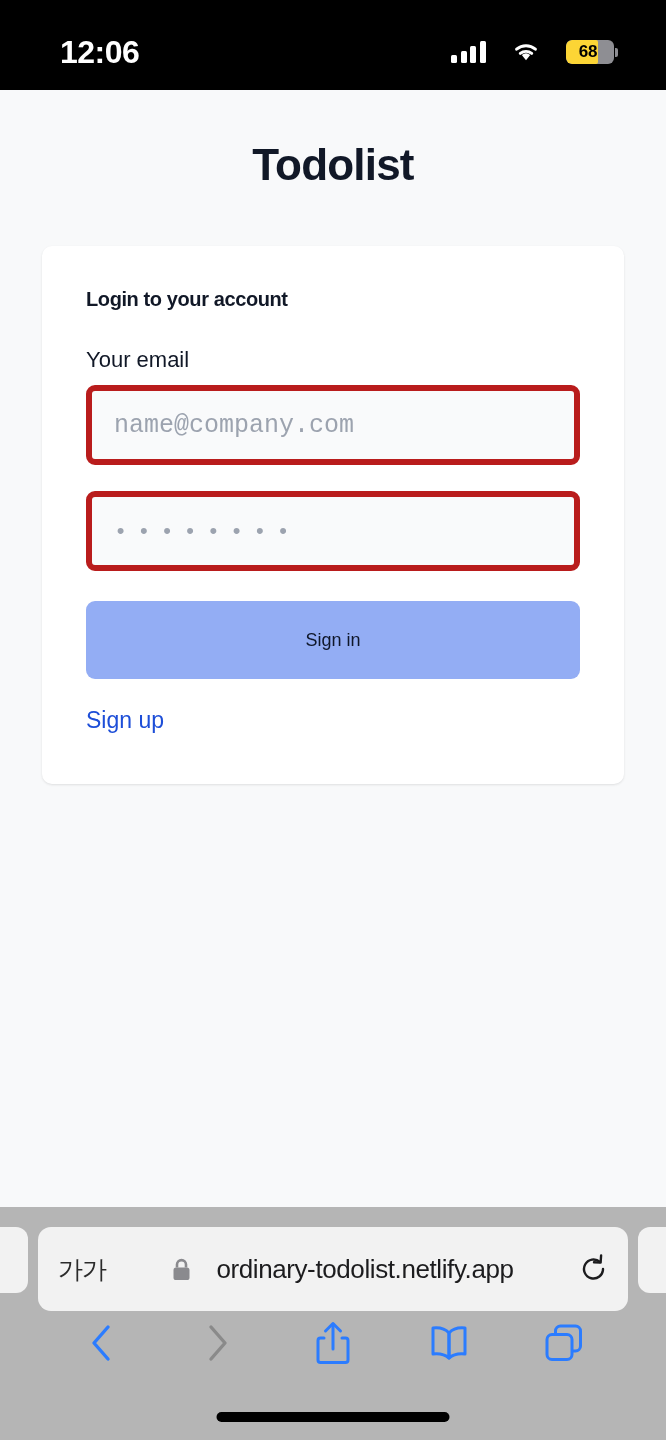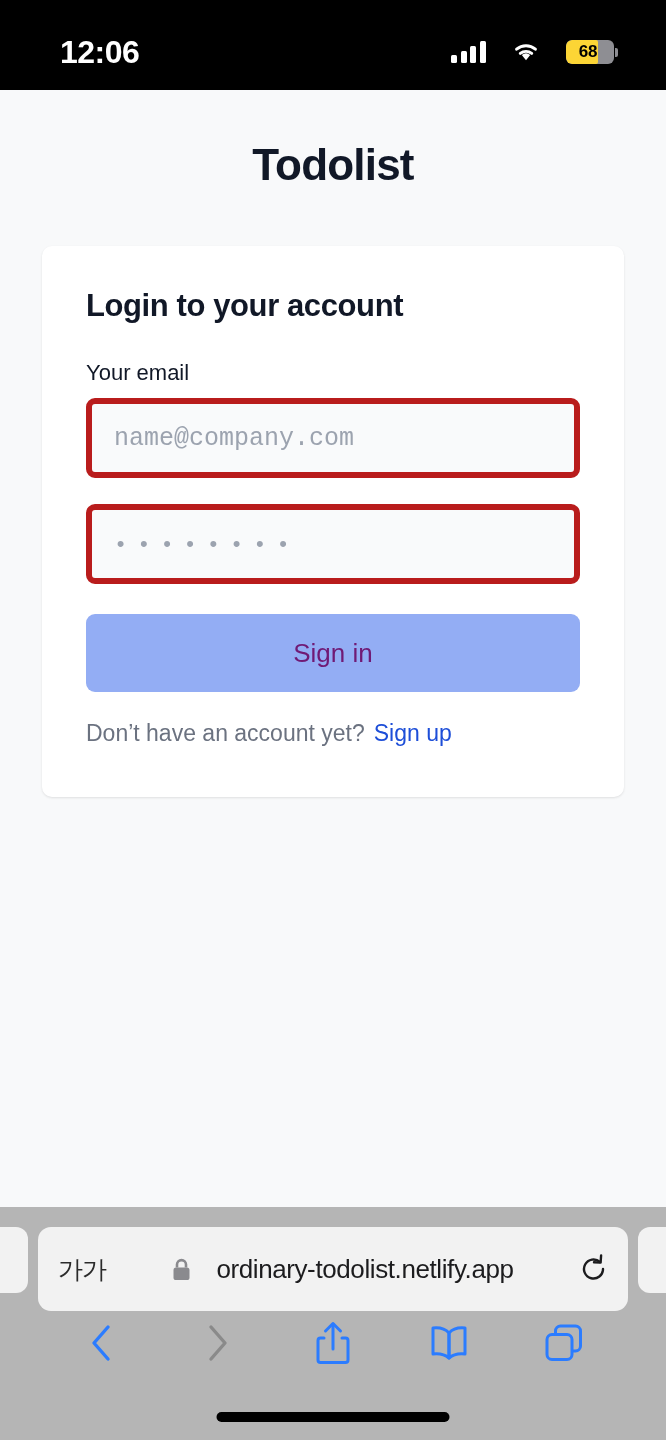--- a/index.html
+++ b/index.html
@@ -91,21 +91,21 @@
   .card {
     position:absolute;
     left:42px; top:156px;
     width:582px;
     background:#ffffff;
     border-radius:10px;
     box-shadow:0 1px 3px rgba(0,0,0,0.07), 0 1px 2px rgba(0,0,0,0.04);
     padding:42px 44px 50px 44px;
   }
   .card-title {
-    font-size:31px;
+    font-size:20px;
     font-weight:bold;
     color:#111827;
     letter-spacing:-0.4px;
     margin-bottom:36px;
   }
   .field-label {
     font-size:22px;
     color:#111827;
     margin-bottom:12px;
     display:block;
@@ -126,23 +126,23 @@
   .pw-input { letter-spacing:1px; }
   .pw-input::placeholder { color:#9ca3af; letter-spacing:10px; font-size:22px; }
   .field-group { margin-bottom:26px; }
   .field-group.pw { margin-bottom:30px; }
   .signin-btn {
     width:100%;
     height:78px;
     background:#93adf4;
     border:none;
     border-radius:9px;
-    color:#701a75;
+    color:#0f172a;
     font-family:"Liberation Sans", sans-serif;
-    font-size:26px;
+    font-size:18px;
     cursor:pointer;
     display:flex; align-items:center; justify-content:center;
   }
   .signup-row {
     margin-top:28px;
     font-size:23px;
     color:#6b7280;
     display:flex; align-items:baseline; gap:9px;
   }
   .signup-link {
@@ -270,21 +270,20 @@
         <input class="text-input" type="text" placeholder="name@company.com" style="">
       </div>
 
       <div class="field-group pw">
         <input class="text-input pw-input" type="text" placeholder="••••••••" style="">
       </div>
 
       <button class="signin-btn">Sign in</button>
 
       <div class="signup-row">
-        <span>Don’t have an account yet?</span>
         <a class="signup-link" href="#">Sign up</a>
       </div>
     </div>
   </div>
 
   <div class="safari">
 
     <div class="urlbar-row">
       <div class="tab-peek left"></div>
       <div class="tab-peek right"></div>

